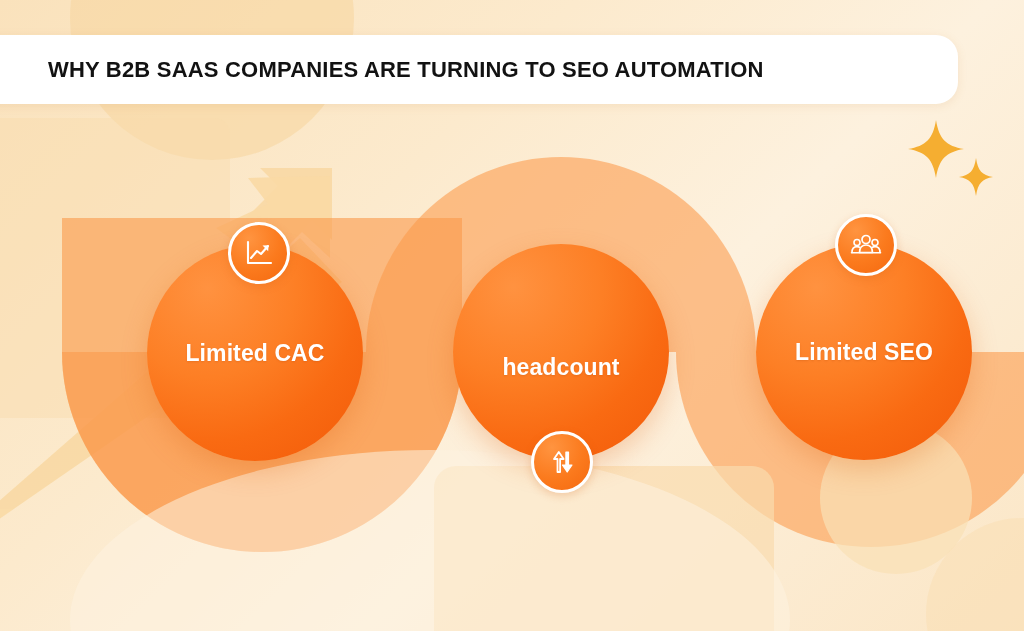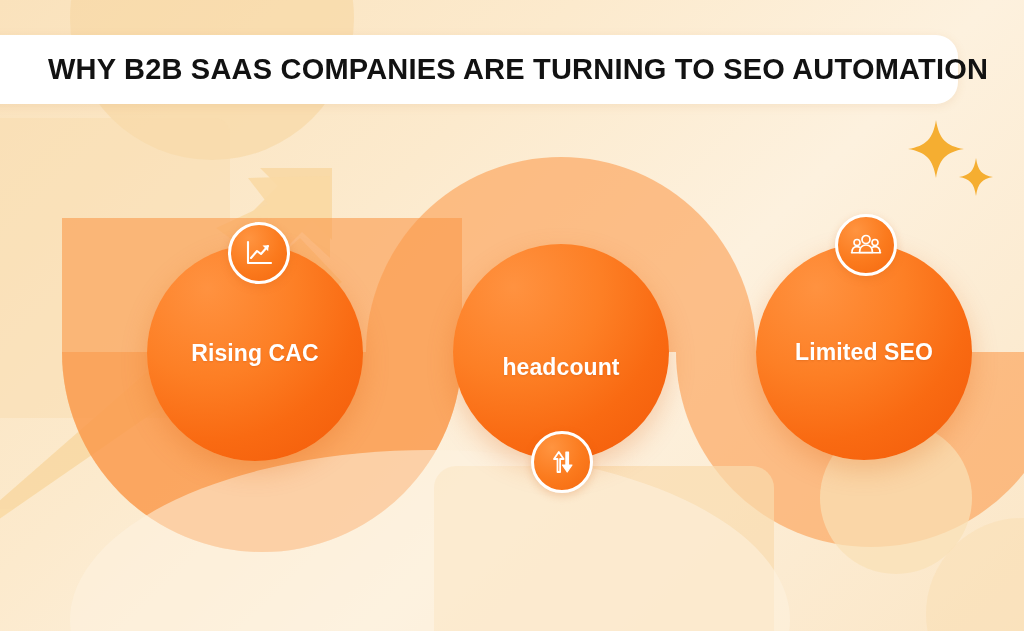--- a/index.html
+++ b/index.html
@@ -37,21 +37,21 @@
     background: #FFFFFF;
     border-radius: 0 22px 22px 0;
     box-shadow: 0 2px 10px rgba(190, 130, 60, 0.13);
     display: flex;
     align-items: center;
     z-index: 40;
   }
   #title-text {
     margin-left: 78px;
     font-family: "Liberation Sans", sans-serif;
-    font-size: 29px;
+    font-size: 22px;
     font-weight: 700;
     letter-spacing: 0.2px;
     color: #121212;
     white-space: nowrap;
   }
 
   
   .pillar {
     position: absolute;
     z-index: 25;
@@ -160,21 +160,21 @@
     <path d="M36 2 C39 21 46 28 64 31 C46 34 39 41 36 60 C33 41 26 34 8 31 C26 28 33 21 36 2 Z" fill="#F5AE31"></path>
     <path d="M76 40 C78 53 82 57 93 59 C82 61 78 65 76 78 C74 65 70 61 59 59 C70 57 74 53 76 40 Z" fill="#F5AE31"></path>
   </svg>
 
   <div id="title-bar">
     <div id="title-text">WHY B2B SAAS COMPANIES ARE TURNING TO SEO AUTOMATION</div>
   </div>
 
   <div class="pillar" style="left:147px; top:245px; width:216px; height:216px;">
     <div class="pillar-circle" style="left:0; top:0;">
-      <div class="pillar-label">Rising CAC</div>
+      <div class="pillar-label">Limited CAC</div>
     </div>
   </div>
   <div class="badge" style="left:228px; top:222px;">
     <svg width="30" height="30" viewBox="0 0 30 30">
       <path d="M4 4 L4 25 L27 25" fill="none" stroke="#FFFFFF" stroke-width="2.1" stroke-linecap="round" stroke-linejoin="round"></path>
       <path d="M7 20 L13 13 L17 16 L24 8" fill="none" stroke="#FFFFFF" stroke-width="2.1" stroke-linecap="round" stroke-linejoin="round"></path>
       <path d="M18.5 7.5 L24.5 7.2 L24.2 13.2 Z" fill="#FFFFFF"></path>
     </svg>
   </div>
 

